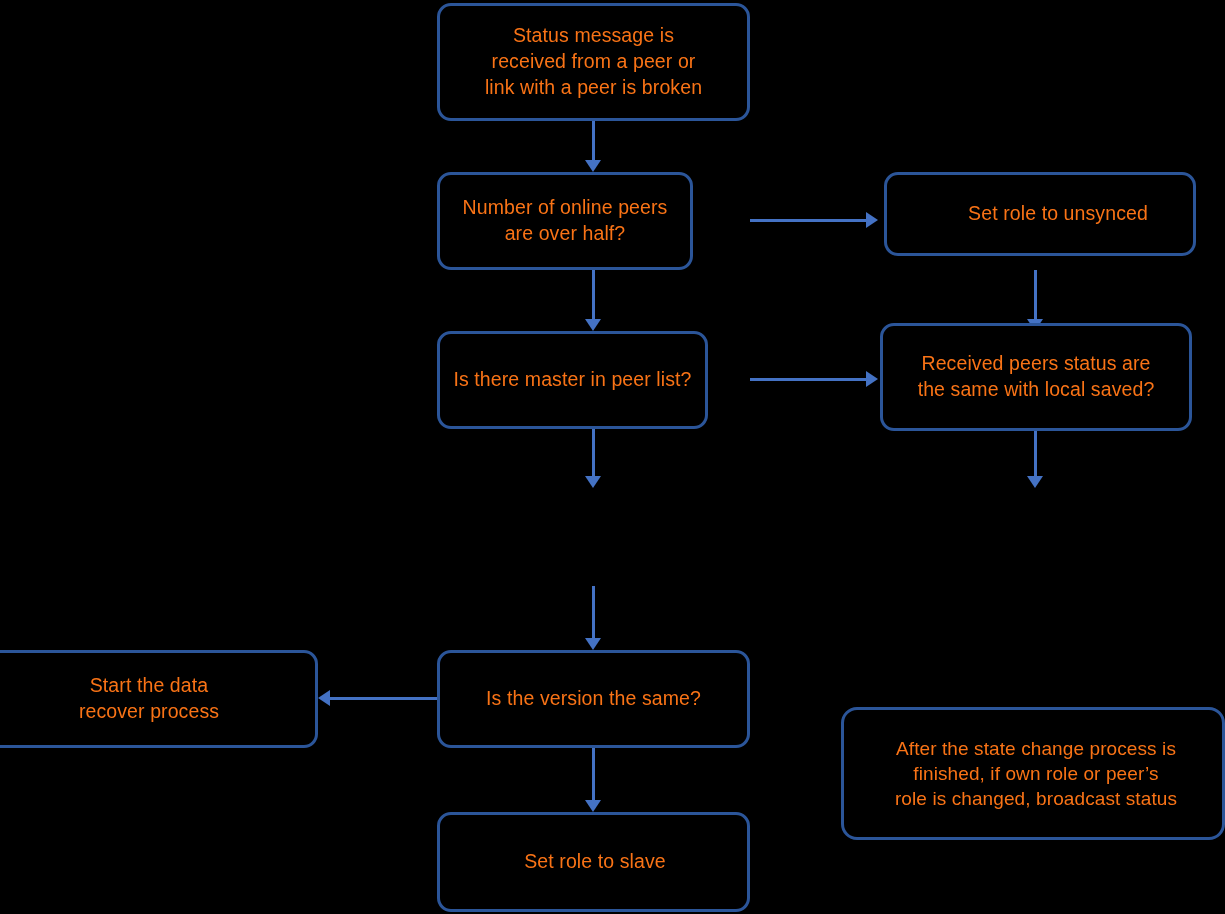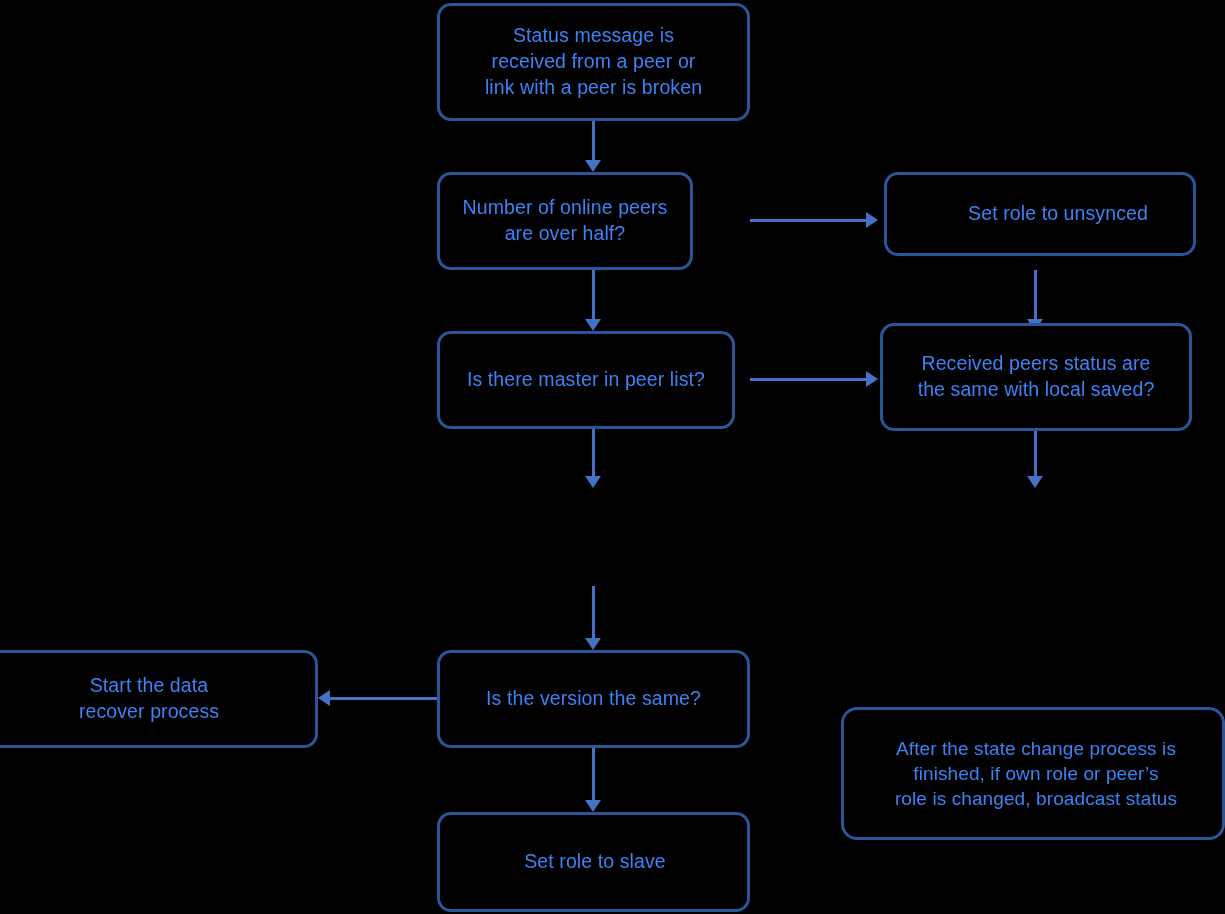--- a/index.html
+++ b/index.html
@@ -14,21 +14,21 @@
     background: #000000;
     overflow: hidden;
     font-family: "Liberation Sans", "DejaVu Sans", sans-serif;
   }
   .node {
     position: absolute;
     box-sizing: border-box;
     border: 3px solid #2B5599;
     border-radius: 14px;
     background: #000000;
-    color: #3b82f6;
+    color: #f97316;
     display: flex;
     align-items: center;
     justify-content: center;
     text-align: center;
     font-size: 19.5px;
     line-height: 1.33;
     letter-spacing: 0.1px;
     padding: 4px 12px;
   }
   .node.note {
@@ -108,21 +108,21 @@
     <span>Status message is
 received from a peer or
 link with a peer is broken</span>
   </div>
 
   <div class="node" style="left:437px; top:172px; width:256px; height:98px;">
     <span>Number of online peers
 are over half?</span>
   </div>
 
-  <div class="node" style="left:437px; top:331px; width:298px; height:98px;">
+  <div class="node" style="left:437px; top:331px; width:271px; height:98px;">
     <span>Is there master in peer list?</span>
   </div>
 
 
   <div class="node" style="left:437px; top:650px; width:313px; height:98px;">
     <span>Is the version the same?</span>
   </div>
 
   <div class="node" style="left:437px; top:812px; width:313px; height:100px;padding-left:15px;">
     <span>Set role to slave</span>

